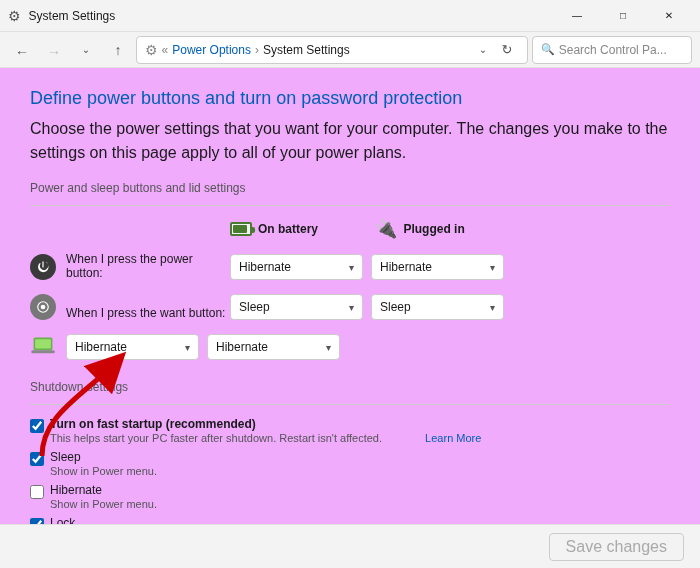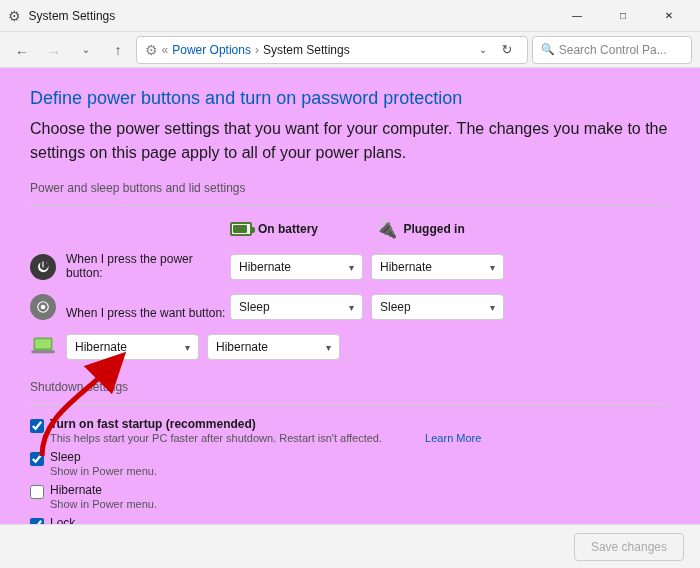--- a/index.html
+++ b/index.html
@@ -225,21 +225,21 @@
       align-items: center;
       justify-content: flex-end;
       padding: 0 16px;
       gap: 8px;
     }
 
     .footer-btn {
       height: 28px;
       padding: 0 16px;
       border-radius: 4px;
-      font-size: 12px;
+      font-size: 16px;
       cursor: pointer;
       border: 1px solid #ccc;
       background: #f3f3f3;
       color: #1a1a1a;
     }
     .footer-btn.disabled {
       color: #aaa;
       cursor: default;
     }
 

